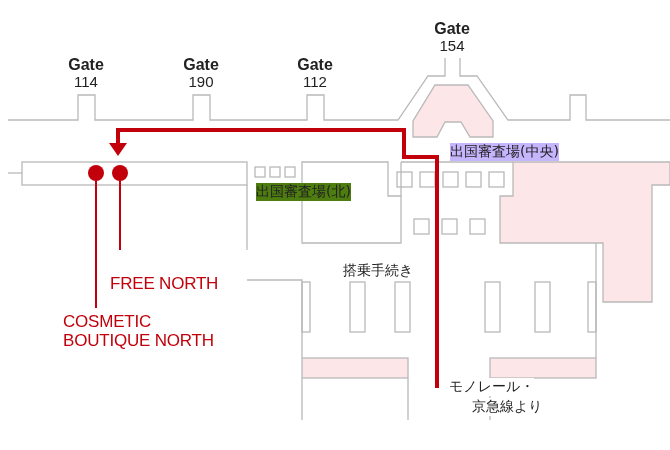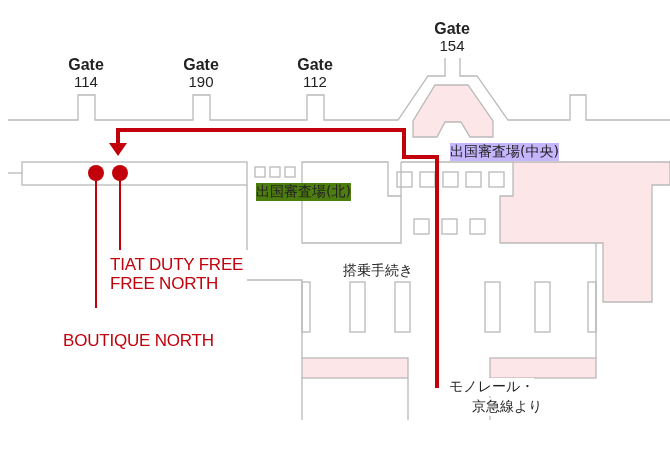--- a/index.html
+++ b/index.html
@@ -91,19 +91,19 @@
   <span class="g2">154</span>
 </div>
 
 <div class="lbl jp" style="left:256px; top:183px; background:#4d7c0f;">出国審査場(北)</div>
 <div class="lbl jp" style="left:450px; top:143px; background:#c4b5fd;">出国審査場(中央)</div>
 <div class="lbl jp" style="left:343px; top:262px;">搭乗手続き</div>
 <div class="lbl jp" style="left:449px; top:378px; background:#fff;">モノレール・</div>
 <div class="lbl jp" style="left:472px; top:398px; background:#fff;">京急線より</div>
 
 <div class="lbl shop" style="left:110px; top:255px; background:#fff; padding-right:2px;">
-  <span>TIAT DUTY FREE</span><br>
+  <br>
   <span>FREE NORTH</span>
 </div>
 <div class="lbl shop" style="left:63px; top:312px;">
-  <br>
+  <span>COSMETIC</span><br>
   <span>BOUTIQUE NORTH</span>
 </div>
 
 </body></html>

